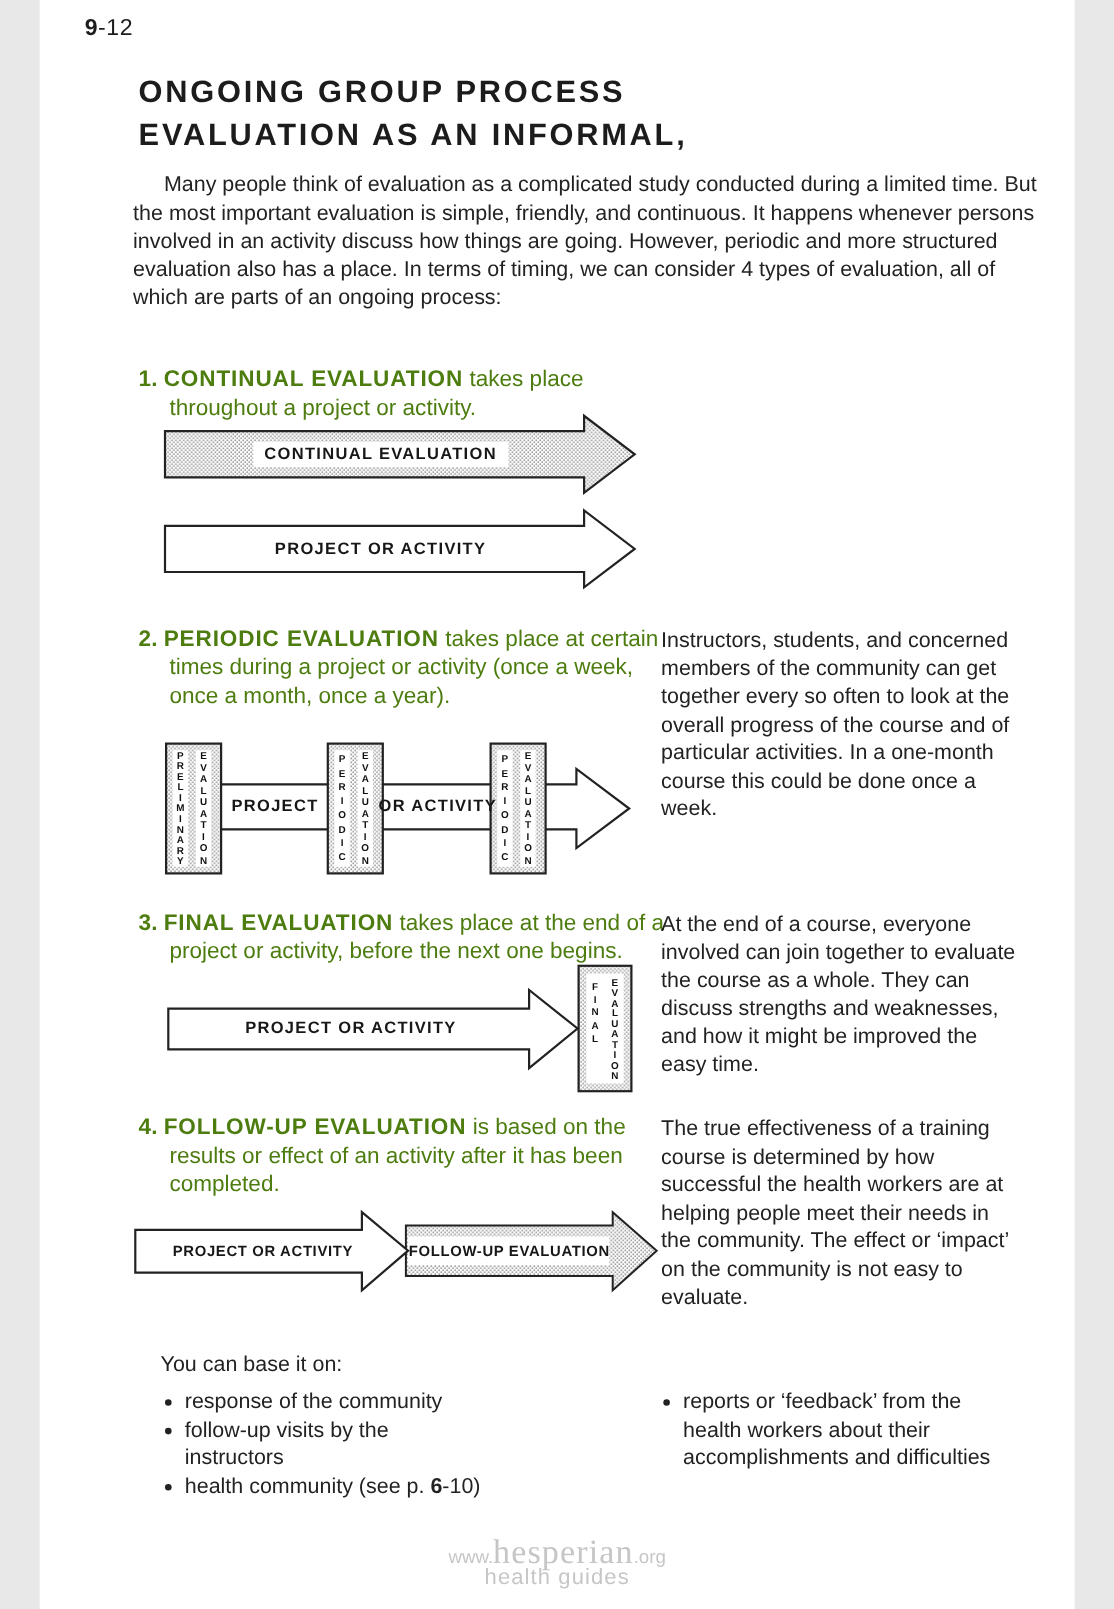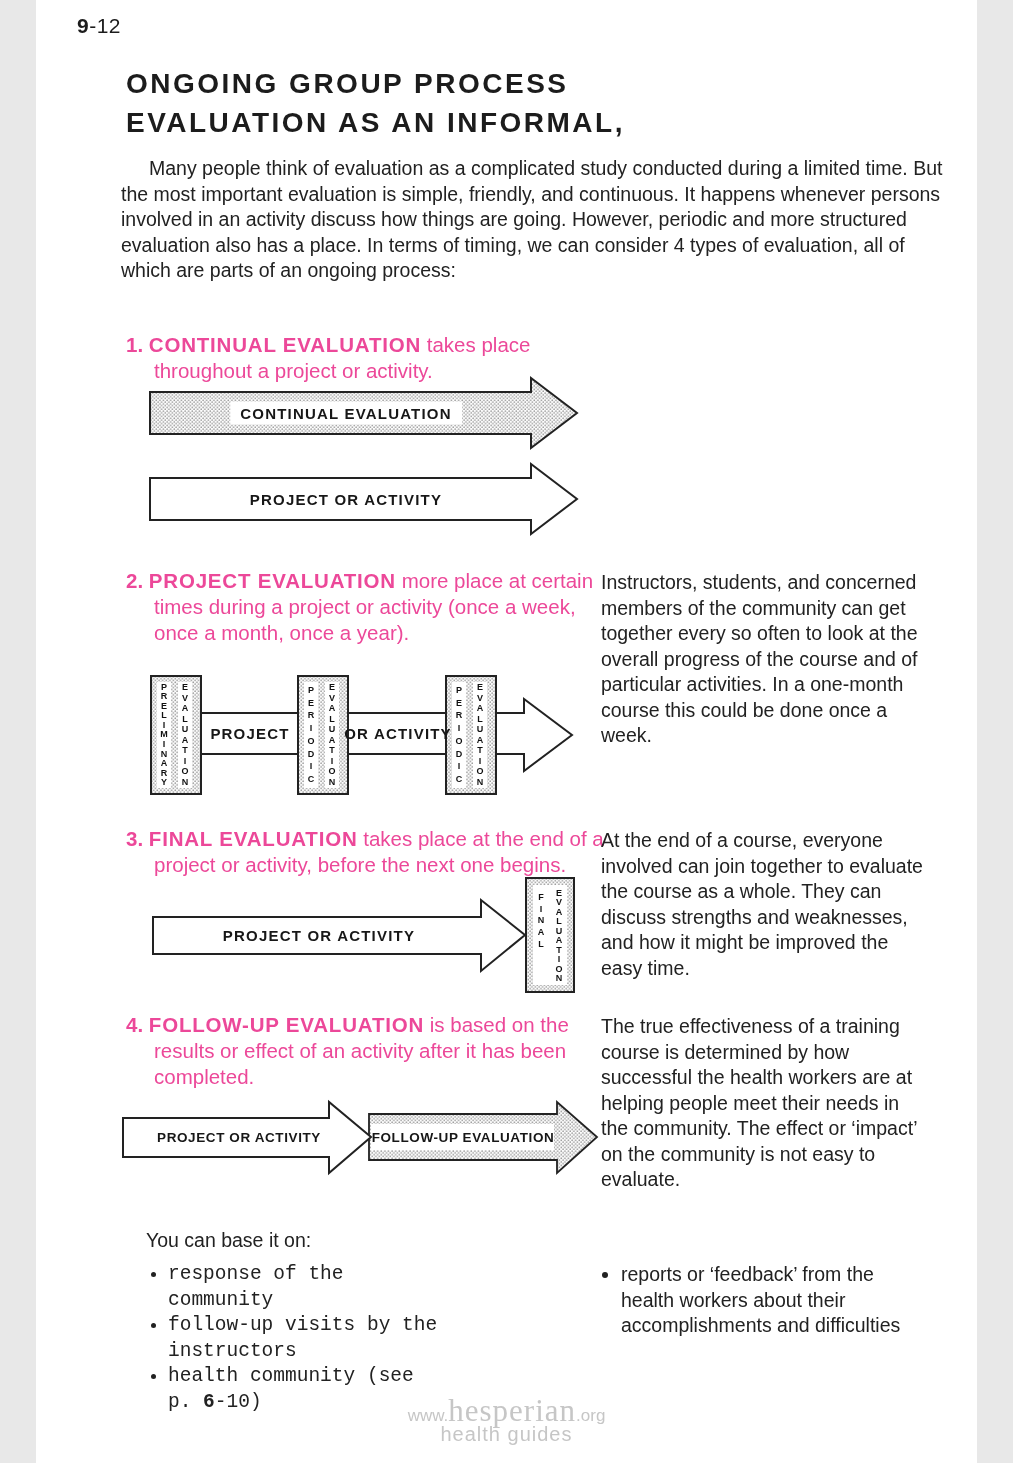--- a/index.html
+++ b/index.html
@@ -12,21 +12,21 @@
   .abs { position:absolute; }
   .b { font-weight:700; }
 
   .pagenum { left:41px; top:14px; font-size:21px; letter-spacing:0.5px; }
   .title { left:90px; top:64px; font-size:28px; font-weight:700; letter-spacing:2.5px; line-height:39px; }
   .title span { display:block; }
 
   .bodytext { font-size:19.5px; line-height:25.5px; color:#222; }
   .intro { left:85px; top:156px; width:832px; text-indent:28px; }
 
-  .item-head { font-size:20.5px; line-height:26px; padding-left:28px; text-indent:-28px; width:452px; color:#ec4899; }
+  .item-head { font-size:20.5px; line-height:26px; padding-left:28px; text-indent:-28px; width:452px; color:#4d7c0f; }
   .item-head .term { letter-spacing:0.8px; }
   .side { width:330px; }
 
   
   .diagram { position:absolute; }
   .diagram svg { display:block; }
   .dlabel {
     position:absolute; transform:translate(-50%,-50%);
     font-size:15px; font-weight:700; letter-spacing:1.2px;
     white-space:nowrap; color:#171717;
@@ -83,21 +83,21 @@
     <svg width="432" height="162" viewBox="0 0 432 162">
       <polygon points="2,18 383,18 383,4 429,39 383,74 383,60 2,60" fill="url(#stip)" stroke="#222" stroke-width="2"></polygon>
       <polygon points="2,104 383,104 383,90 429,125 383,160 383,146 2,146" fill="#fff" stroke="#222" stroke-width="2"></polygon>
     </svg>
     <div class="dlabel clear" style="left:198px; top:39px;">CONTINUAL EVALUATION</div>
     <div class="dlabel" style="left:198px; top:125px;">PROJECT OR ACTIVITY</div>
   </div>
 
   <div class="abs item-head" style="left:90px; top:568px;">
     <span class="b">2.</span>
-    <span class="b term">PROJECT EVALUATION</span><span> more place at certain times during a project or activity (once a week, once a month, once a year).</span>
+    <span class="b term">PERIODIC EVALUATION</span><span> takes place at certain times during a project or activity (once a week, once a month, once a year).</span>
   </div>
   <p class="abs bodytext side" style="left:565px; top:570px; width:334px; margin:0">Instructors, students, and concerned members of the community can get together every so often to look at the overall progress of the course and of particular activities. In a one-month course this could be done once a week.</p>
 
   <div class="diagram" style="left:113px; top:674px; width:430px; height:125px;">
     <svg width="430" height="125" viewBox="0 0 430 125">
       <polygon points="26,39 375,39 375,25 423,61 375,97 375,80 26,80" fill="#fff" stroke="#222" stroke-width="2"></polygon>
       <rect x="2" y="2" width="50" height="118" fill="url(#stip)" stroke="#222" stroke-width="2"></rect>
       <rect x="149" y="2" width="50" height="118" fill="url(#stip)" stroke="#222" stroke-width="2"></rect>
       <rect x="297" y="2" width="50" height="118" fill="url(#stip)" stroke="#222" stroke-width="2"></rect>
     </svg>
@@ -219,21 +219,21 @@
       <polygon points="248,18 436,18 436,6 476,41 436,77 436,64 248,64" fill="url(#stip)" stroke="#222" stroke-width="1.8"></polygon>
       <rect x="250" y="28" width="183" height="26" fill="#fff"></rect>
       <polygon points="2,22 208,22 208,6 250,41 208,77 208,61 2,61" fill="#fff" stroke="#222" stroke-width="2"></polygon>
     </svg>
     <div class="dlabel small" style="left:118px; top:41px;">PROJECT OR ACTIVITY</div>
     <div class="dlabel small" style="left:342px; top:41px;">FOLLOW-UP EVALUATION</div>
   </div>
 
   <div class="abs bodytext lead">You can base it on:</div>
 
-  <div class="abs" style="left:112px; top:1262px; width:300px;font-family:Liberation Mono, monospace;">
+  <div class="abs" style="left:112px; top:1262px; width:300px;">
     <ul class="bullets">
       <li>response of the community</li>
       <li>follow-up visits by the instructors</li>
       <li><span>health community (see p. </span><span class="b">6</span><span>-10)</span></li>
     </ul>
   </div>
 
   <div class="abs" style="left:565px; top:1262px; width:310px;">
     <ul class="bullets">
       <li>reports or ‘feedback’ from the health workers about their accomplishments and difficulties</li>

